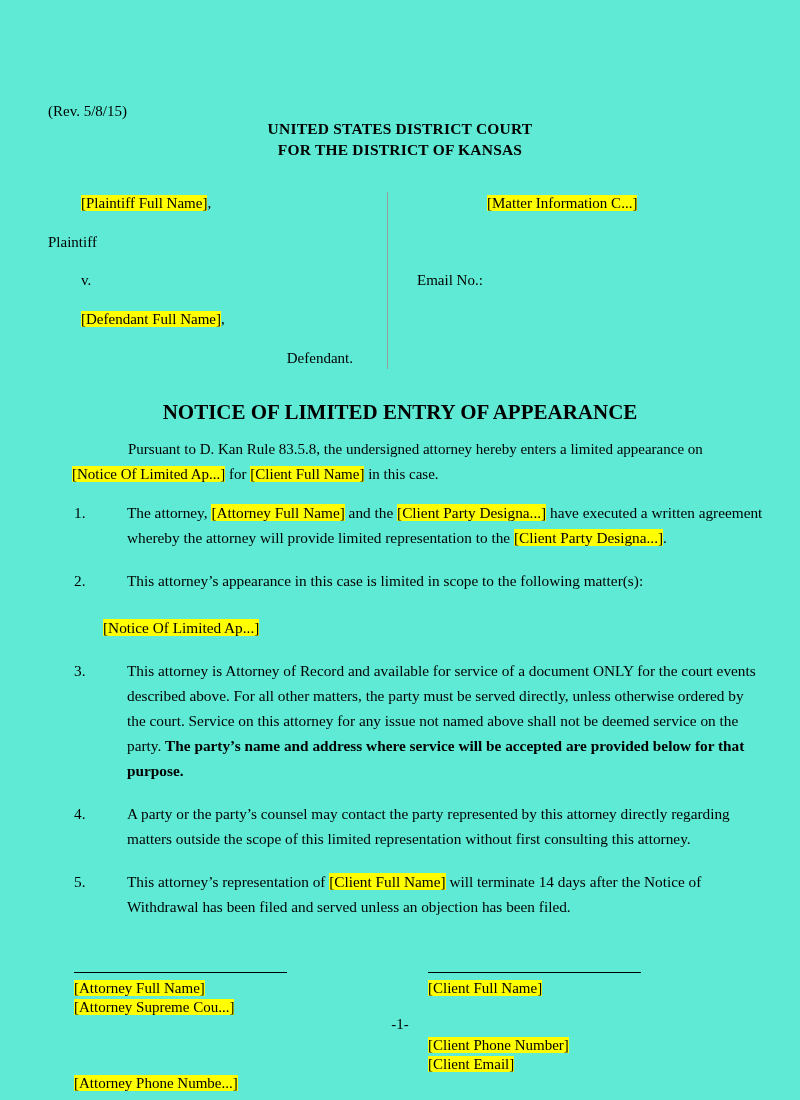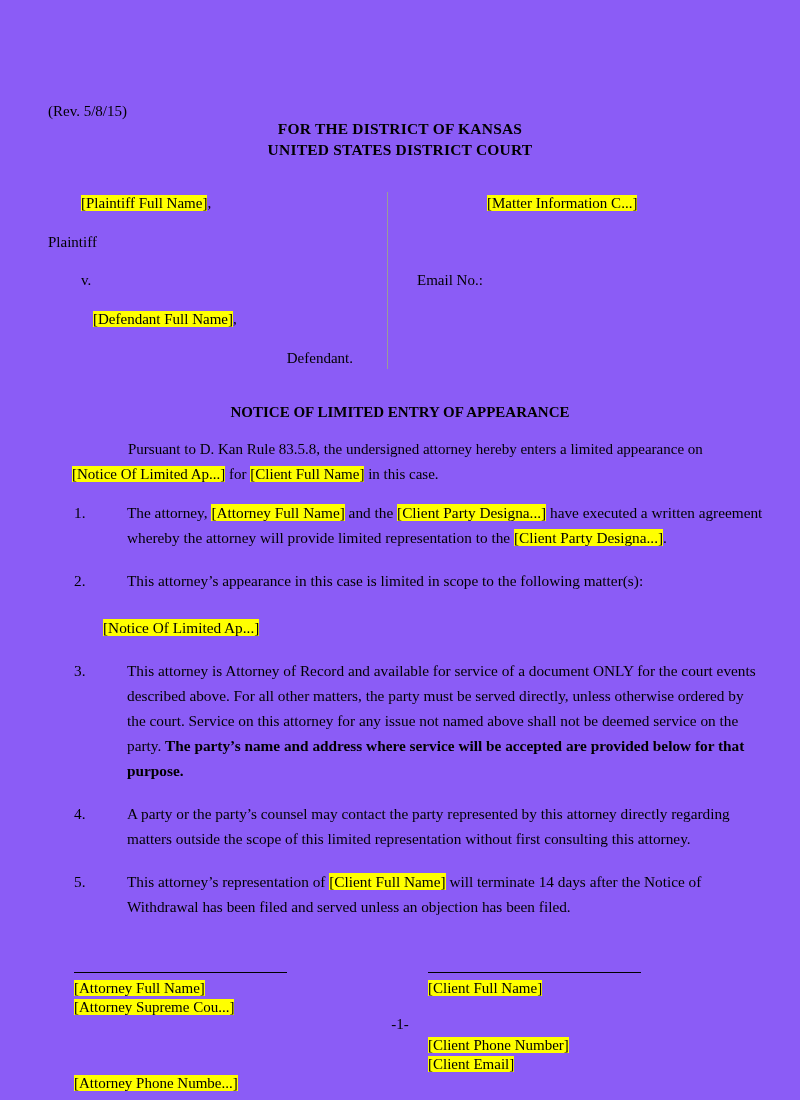--- a/index.html
+++ b/index.html
@@ -12,21 +12,21 @@
     height: 1100px;
     position: relative;
     font-family: "Liberation Serif", "DejaVu Serif", serif;
     color: #000000;
     overflow: hidden;
   }
 
   .page {
     position: absolute;
     inset: 0;
-    background: #8b5cf6;
+    background: #5eead4;
   }
 
   .hl {
     background: #FFFF00;
     box-decoration-break: clone;
     -webkit-box-decoration-break: clone;
   }
 
   
   .rev {
@@ -75,21 +75,21 @@
     font-size: 15px;
     line-height: 19px;
   }
   .cap-line {
     position: absolute;
     white-space: nowrap;
   }
   .cap-plaintiff-name { left: 33px; top: 4px; }
   .cap-plaintiff-role { left: 0; top: 43px; width: 305px; text-align: left; }
   .cap-v            { left: 33px; top: 81px; }
-  .cap-defendant-name { left: 33px; top: 120px; margin-left: 12px; }
+  .cap-defendant-name { left: 33px; top: 120px; }
   .cap-defendant-role { left: 0; top: 159px; width: 305px; text-align: right; }
 
   .cap-right {
     position: absolute;
     left: 355px;
     top: 0;
     width: 349px;
     font-size: 15px;
     line-height: 19px;
   }
@@ -97,21 +97,21 @@
   .cap-caseno { position: absolute; left: 14px; top: 81px; white-space: nowrap; }
 
   
   .doc-title {
     position: absolute;
     left: 0;
     right: 0;
     top: 402px;
     text-align: center;
     font-weight: bold;
-    font-size: 15px;
+    font-size: 21px;
     line-height: 20px;
   }
 
   
   .intro {
     position: absolute;
     left: 72px;
     top: 437px;
     width: 676px;
     font-size: 15px;
@@ -200,22 +200,22 @@
   }
 </style>
 </head>
 <body>
 
 <div class="page">
 
   <div class="rev">(Rev. 5/8/15)</div>
 
   <div class="court-heading">
+    <div>UNITED STATES DISTRICT COURT</div>
     <div>FOR THE DISTRICT OF KANSAS</div>
-    <div>UNITED STATES DISTRICT COURT</div>
   </div>
 
   <div class="caption">
     <div class="caption-rule"></div>
 
     <div class="cap-left">
       <div class="cap-line cap-plaintiff-name"><span class="hl">[Plaintiff Full Name]</span><span>,</span></div>
       <div class="cap-line cap-plaintiff-role">Plaintiff</div>
       <div class="cap-line cap-v">v.</div>
       <div class="cap-line cap-defendant-name"><span class="hl">[Defendant Full Name]</span><span>,</span></div>

